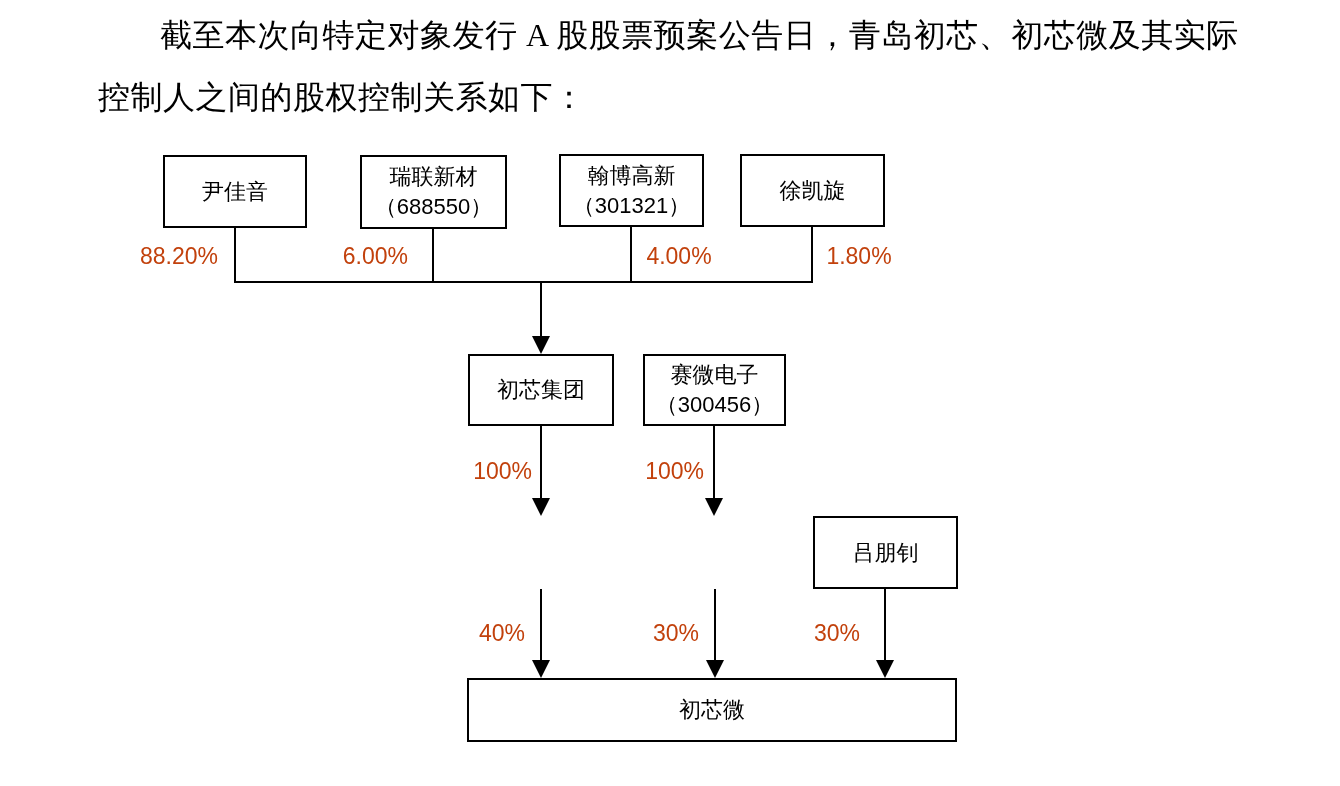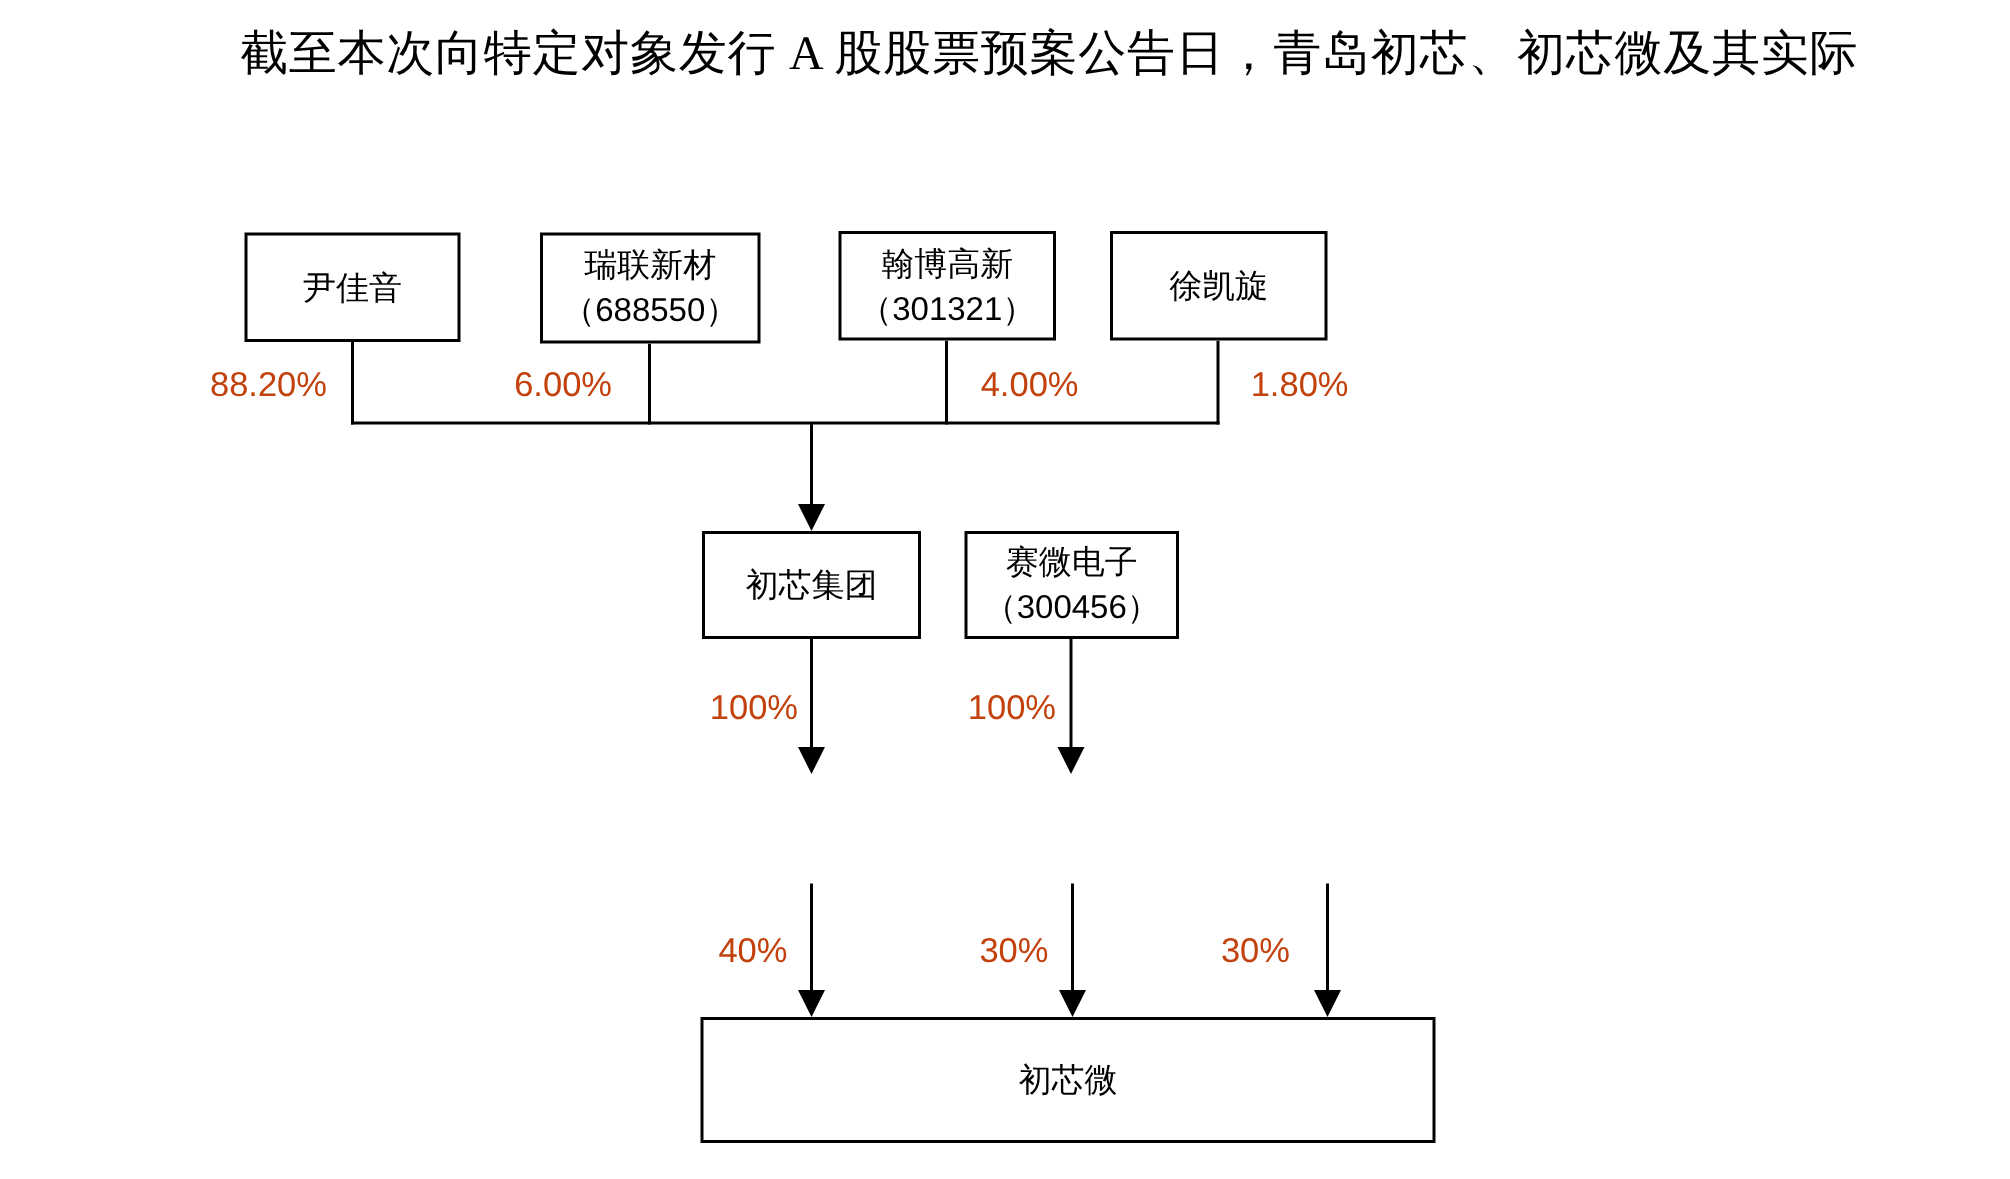--- a/index.html
+++ b/index.html
@@ -48,28 +48,29 @@
   .node .code { font-size: 22px; line-height: 30px; }
 
   .pct {
     position: absolute;
     font-size: 23px;
     line-height: 26px;
     color: #c2410c;
     white-space: nowrap;
   }
   .pct.r { text-align: right; }
-  .pct.l { text-align: right; }
+  .pct.l { text-align: center; }
 </style>
 </head>
 <body>
 
 <div class="page">
 
   <div class="para-line l1">截至本次向特定对象发行 A 股股票预案公告日，青岛初芯、初芯微及其实际</div>
+  <div class="para-line l2">控制人之间的股权控制关系如下：</div>
 
   <svg class="diagram-svg" width="1340" height="786" viewBox="0 0 1340 786">
     <g stroke="#000" stroke-width="2" fill="none">
 
       <line x1="235" y1="228" x2="235" y2="283"></line>
       <line x1="433" y1="229" x2="433" y2="283"></line>
       <line x1="631" y1="227" x2="631" y2="283"></line>
       <line x1="812" y1="227" x2="812" y2="283"></line>
 
       <line x1="234" y1="282" x2="813" y2="282"></line>
@@ -115,22 +116,25 @@
     <span>初芯集团</span>
   </div>
   <div class="node" style="left:643px; top:354px; width:143px; height:72px;">
     <span>赛微电子</span>
     <span class="code">（300456）</span>
   </div>
 
   <div class="pct r" style="left:452px; top:458px; width:80px;">100%</div>
   <div class="pct r" style="left:624px; top:458px; width:80px;">100%</div>
 
+  <div class="node" style="left:813px; top:516px; width:145px; height:73px;">
+    <span>吕朋钊</span>
+  </div>
 
   <div class="pct r" style="left:452px; top:620px; width:73px;">40%</div>
   <div class="pct r" style="left:626px; top:620px; width:73px;">30%</div>
   <div class="pct r" style="left:787px; top:620px; width:73px;">30%</div>
 
-  <div class="node" style="left:467px; top:678px; width:490px; height:84px;">
+  <div class="node" style="left:467px; top:678px; width:490px; height:64px;">
     <span>初芯微</span>
   </div>
 
 </div>
 
 </body></html>

